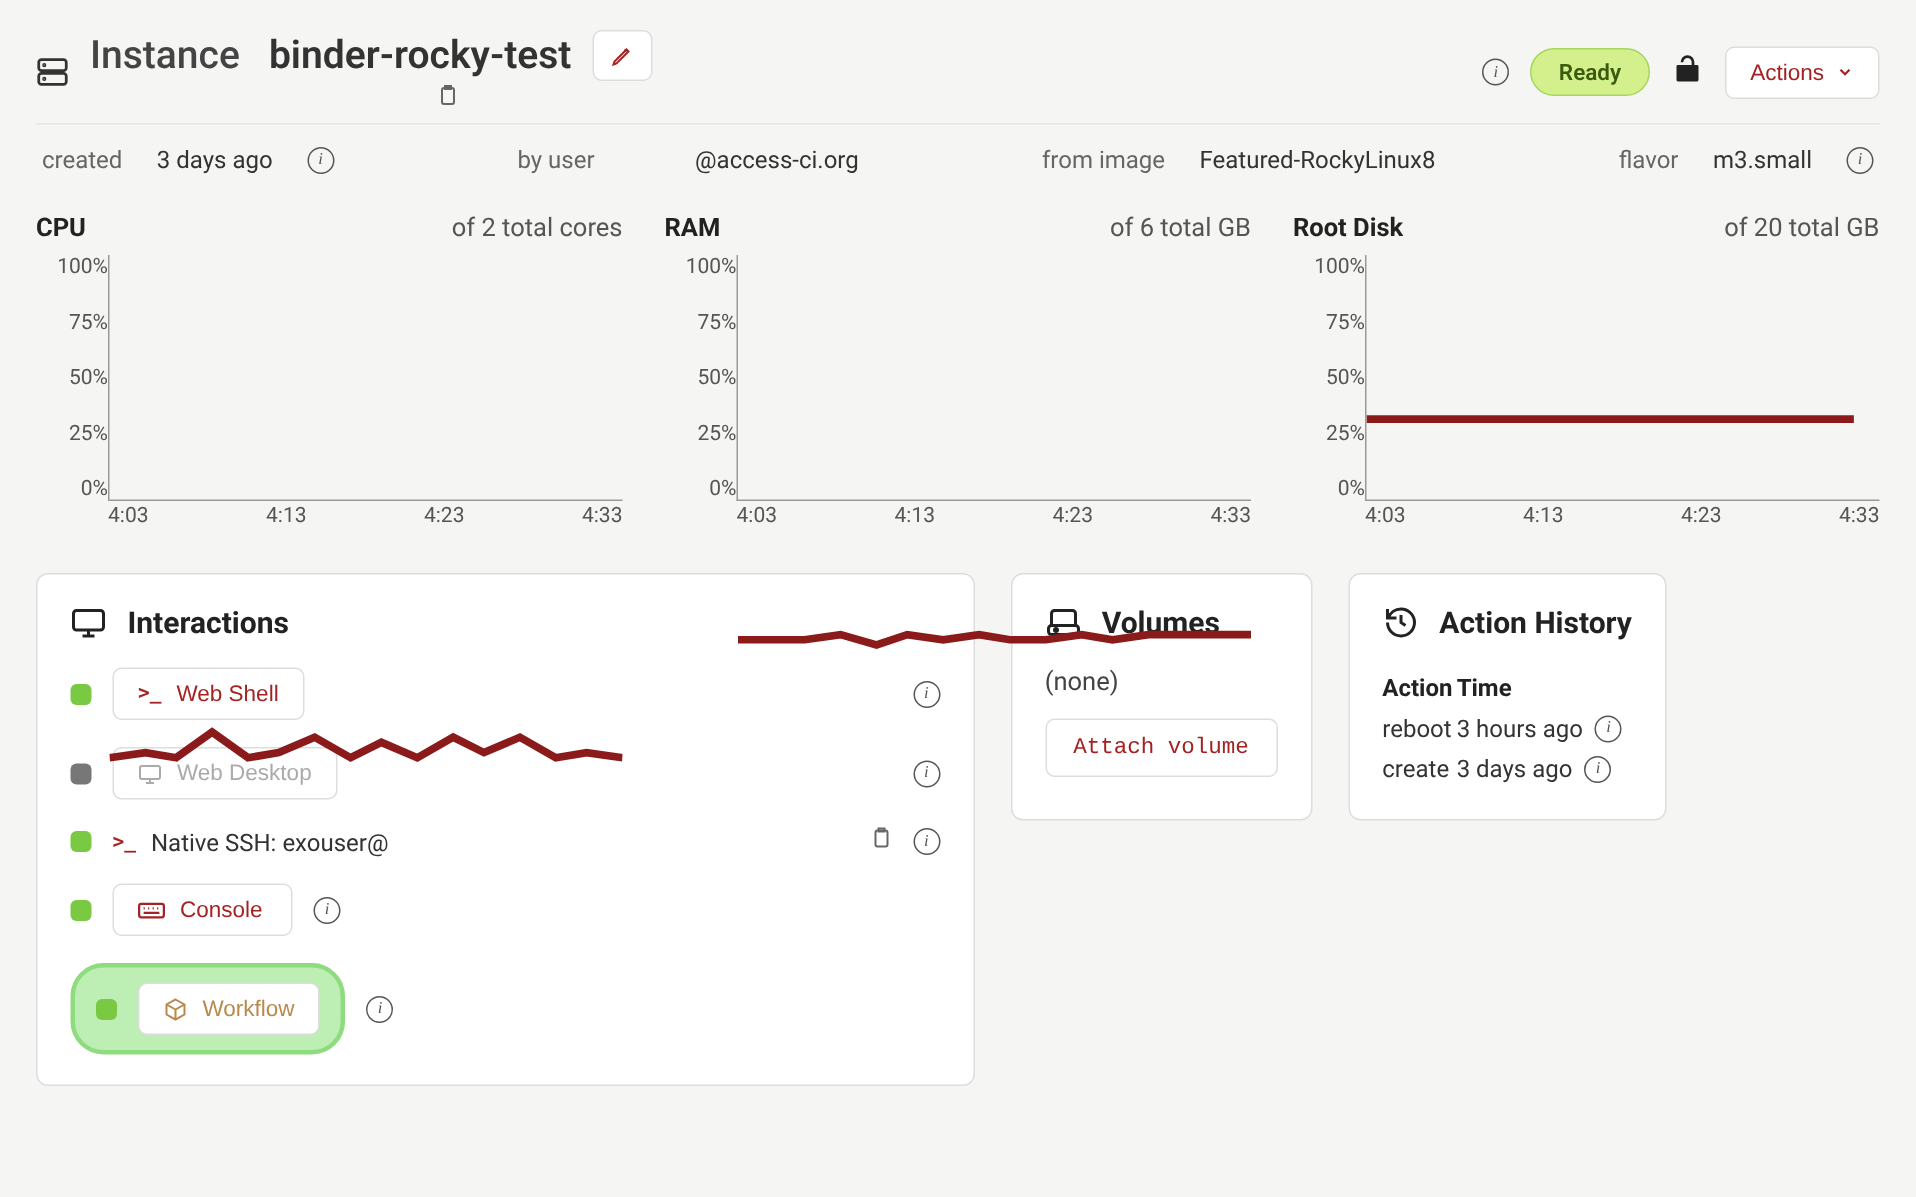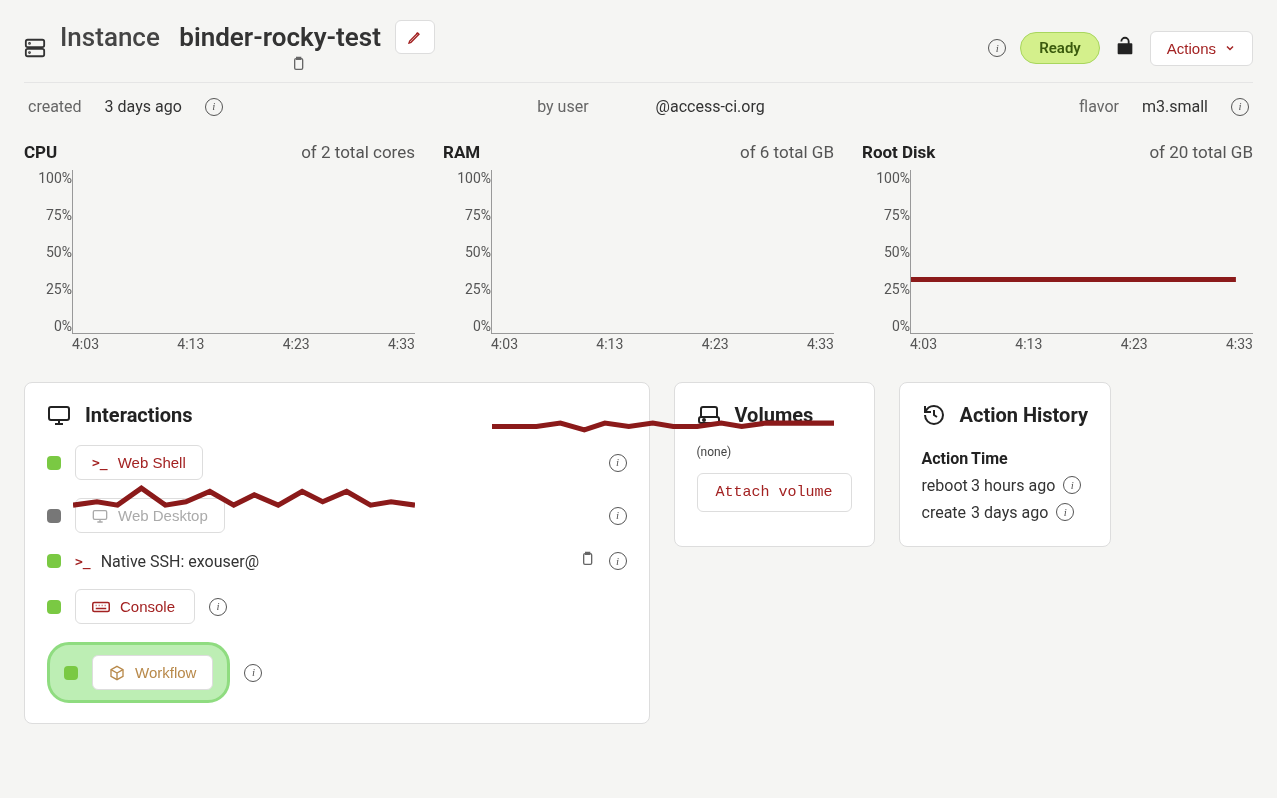--- a/index.html
+++ b/index.html
@@ -258,38 +258,38 @@
     background: var(--highlight-green-bg);
     border: 3px solid var(--highlight-green-border);
     border-radius: 22px;
     padding: 10px 14px;
     display: flex;
     align-items: center;
     gap: 14px;
   }
   .highlight-pill .inter-btn { color: #b8894a; }
 
-  .none-text { color: #444; margin-bottom: 14px; font-size: 12px; }
+  .none-text { color: #444; margin-bottom: 14px; font-size: 17px; }
   .attach-btn {
     border: 1px solid var(--border);
     background: #fff;
     color: var(--red);
     padding: 10px 18px;
     border-radius: 6px;
     font-size: 15px;
     cursor: pointer;
     display: block;
     margin: 0 auto;
     font-family: Liberation Mono, monospace;
   }
 
   table.history { width: 100%; border-collapse: collapse; font-size: 16px; }
   table.history th { text-align: left; font-weight: 700; padding: 4px 0; color: #222; }
   table.history td { padding: 4px 0; color: #333; }
-  table.history td .with-info { display: inline-flex; align-items: flex-start; gap: 8px; }
+  table.history td .with-info { display: inline-flex; align-items: center; gap: 8px; }
 
   .term-prompt { font-family: monospace; font-size: 13px; font-weight: bold; }
 </style>
 </head>
 <body>
 
 <div class="page">
 
   <div class="header-row">
     <svg width="22" height="26" viewBox="0 0 24 24" fill="none" stroke="#333" stroke-width="2">
@@ -338,20 +338,24 @@
 
   <div class="meta-strip">
     <div class="meta-item">
       <span>created</span>
       <span class="val">3 days ago</span>
       <span class="info-icon">i</span>
     </div>
     <div class="meta-item">
       <span>by user</span>
       <span class="val" style="margin-left:44px">@access-ci.org</span>
+    </div>
+    <div class="meta-item">
+      <span>from image</span>
+      <span class="val">Featured-RockyLinux8</span>
     </div>
     <div class="meta-item">
       <span>flavor</span>
       <span class="val">m3.small</span>
       <span class="info-icon">i</span>
     </div>
   </div>
 
   <div class="charts">
 

